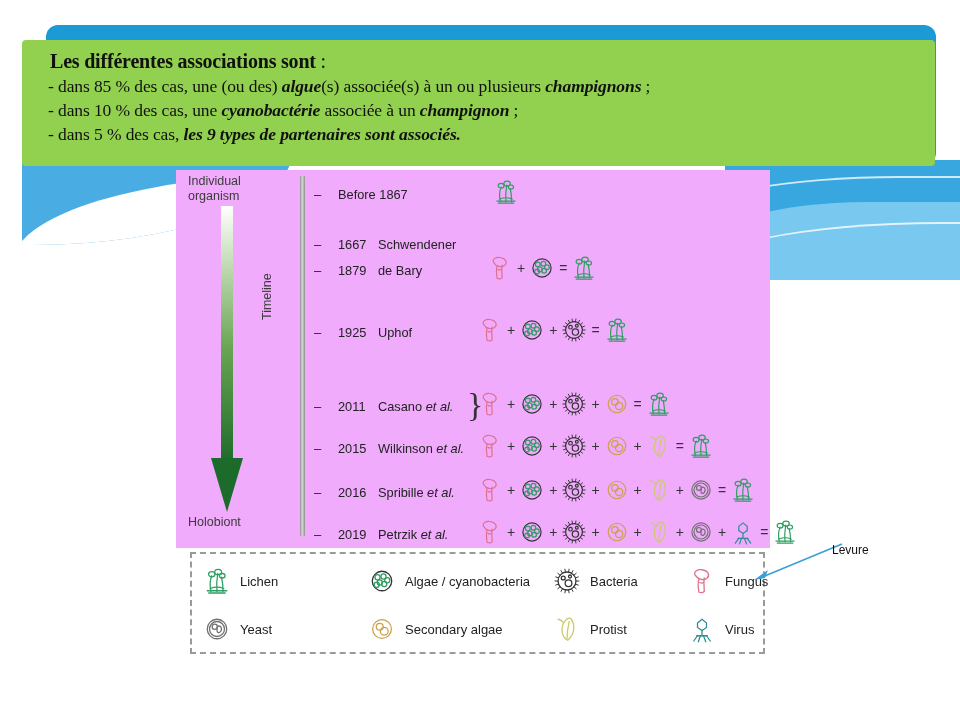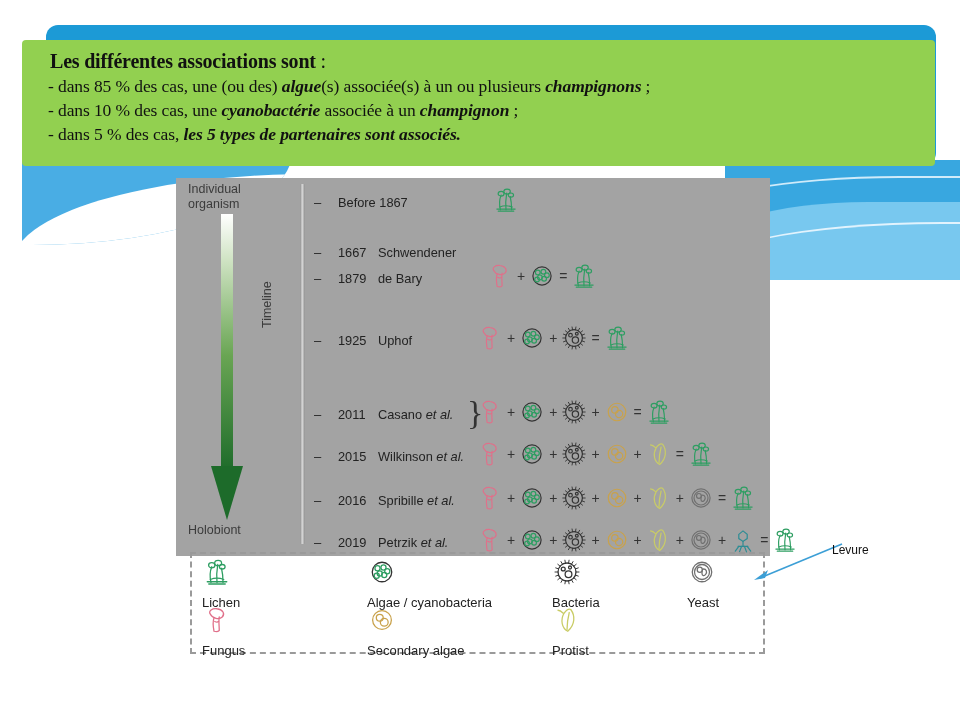--- a/index.html
+++ b/index.html
@@ -50,22 +50,22 @@
     margin:4px 0 2px 28px;letter-spacing:-0.2px;
   }
   .callout-title .plain{font-weight:normal;}
   .callout-line{
     font-family:"Liberation Serif", serif;
     font-size:17.5px;color:#111;margin:3px 0 3px 26px;letter-spacing:-0.1px;
   }
 
   
   .figure{
-    position:absolute;left:176px;top:178px;width:594px;height:378px;
-    background:#a3a3a3;
+    position:absolute;left:176px;top:170px;width:594px;height:378px;
+    background:#f0abfc;
   }
   .axis-label{
     position:absolute;font-size:12.5px;color:#3b3b3b;line-height:15px;
     font-family:"Liberation Sans", sans-serif;
   }
   #lbl-individual{left:12px;top:4px;width:80px;}
   #lbl-holobiont{left:12px;top:345px;}
 
   .grad-arrow{position:absolute;left:34px;top:36px;width:34px;height:312px;}
   .timeline-bar{
@@ -93,21 +93,21 @@
 
   
   .legend{
     position:absolute;left:190px;top:552px;width:575px;height:102px;
     border:2px dashed #9a9a9a;box-sizing:border-box;
   }
   .legend-grid{
     display:grid;grid-template-columns:165px 185px 135px 110px;
     grid-template-rows:48px 48px;padding:3px 0 0 10px;
   }
-  .legend-item{display:flex;gap:8px;flex-direction:column;}
+  .legend-item{display:flex;align-items:center;gap:8px;}
   .legend-item span.txt{font-size:13px;color:#222;white-space:nowrap;}
 
   
   .annot-text{
     position:absolute;left:832px;top:543px;font-size:12px;color:#111;
     font-family:"Liberation Sans",sans-serif;
   }
   .annot-arrow{position:absolute;left:752px;top:540px;width:92px;height:42px;}
 
   .page-num{
@@ -129,21 +129,21 @@
     <div class="wr-line2"></div>
   </div>
 
   <div class="callout-shadow"></div>
   <div class="callout">
     <div class="callout-title">
       <span>Les différentes associations sont</span><span class="plain"> :</span>
     </div>
     <div class="callout-line" id="cl0"><span>-  dans 85 % des cas, une (ou des) </span><span style="font-weight: bold; font-style: italic; text-align: right;">algue</span><span>(s) associée(s) à un ou plusieurs </span><span style="font-weight: bold; font-style: italic;">champignons</span><span> ;</span></div>
     <div class="callout-line" id="cl1"><span>-  dans 10 % des cas, une </span><span style="font-weight: bold; font-style: italic; text-align: right;">cyanobactérie</span><span> associée à un </span><span style="font-weight: bold; font-style: italic;">champignon</span><span> ;</span></div>
-    <div class="callout-line" id="cl2"><span>-  dans 5 % des cas, </span><span style="font-weight: bold; font-style: italic;">les 5 types de partenaires sont associés.</span></div>
+    <div class="callout-line" id="cl2"><span>-  dans 5 % des cas, </span><span style="font-weight: bold; font-style: italic;">les 9 types de partenaires sont associés.</span></div>
   </div>
 
   <div class="figure">
 
     <div class="axis-label" id="lbl-individual">
       <div>Individual</div>
       <div>organism</div>
     </div>
     <div class="axis-label" id="lbl-holobiont">Holobiont</div>
 
@@ -711,38 +711,38 @@
               <line x1="22.08377813200316" y1="8.182306963853502" x2="22.77837084267088" y2="4.24307595180467" stroke-width="1.3"></line>
               <line x1="25.999999999999993" y1="9.607695154586732" x2="27.99999999999999" y2="6.143593539448975" stroke-width="1.3"></line>
               <line x1="29.19253331742773" y1="12.286548683761525" x2="32.256711089903646" y2="9.715398245015367" stroke-width="1.3"></line>
               <line x1="31.2763114494309" y1="15.895758280091977" x2="35.035081932574535" y2="14.527677706789301" stroke-width="1.3"></line>
             </g>
           </svg>
           <span class="txt">Bacteria</span>
         </div>
         <div class="legend-item">
           <svg width="30" height="30" viewBox="0 0 40 40">
-            <g fill="none" stroke-width="1.7" stroke-linecap="round" stroke="#707070">
-              <circle cx="20" cy="20" r="13"></circle>
-              <circle cx="20" cy="20" r="10"></circle>
-              <circle cx="17" cy="17" r="3.4"></circle>
-              <path d="M22 16 C26 16 27 20 25 23 C23 26 20 25 20 22 C20 19 21 16 22 16 Z"></path>
-            </g>
-          </svg>
-          <span class="txt">Yeast</span>
-        </div>
-        <div class="legend-item">
-          <svg width="30" height="30" viewBox="0 0 40 40">
             <g fill="none" stroke-width="1.7" stroke-linecap="round" stroke="#E0708A">
               <path d="M11 12 C8 8 14 4 20 5 C28 6 31 12 27 16 C23 20 14 18 11 12 Z"></path>
               <path d="M16 17 C14 23 15 30 16 35 C19 36 22 35 23 34 C23 28 22 21 23 16"></path>
               <path d="M17 22 C19 23 21 23 22 22"></path>
             </g>
           </svg>
           <span class="txt">Fungus</span>
+        </div>
+        <div class="legend-item">
+          <svg width="30" height="30" viewBox="0 0 40 40">
+            <g fill="none" stroke-width="1.7" stroke-linecap="round" stroke="#707070">
+              <circle cx="20" cy="20" r="13"></circle>
+              <circle cx="20" cy="20" r="10"></circle>
+              <circle cx="17" cy="17" r="3.4"></circle>
+              <path d="M22 16 C26 16 27 20 25 23 C23 26 20 25 20 22 C20 19 21 16 22 16 Z"></path>
+            </g>
+          </svg>
+          <span class="txt">Yeast</span>
         </div>
         <div class="legend-item">
           <svg width="30" height="30" viewBox="0 0 40 40">
             <g fill="none" stroke-width="1.7" stroke-linecap="round" stroke="#C9A24B">
               <circle cx="20" cy="20" r="12.5"></circle>
               <circle cx="17" cy="17" r="4.6"></circle>
               <circle cx="23" cy="23" r="5.2"></circle>
             </g>
           </svg>
           <span class="txt">Secondary algae</span>
@@ -750,20 +750,34 @@
         <div class="legend-item">
           <svg width="30" height="30" viewBox="0 0 40 40">
             <g fill="none" stroke-width="1.7" stroke-linecap="round" stroke="#C9CC66">
               <path d="M25 6 C31 14 31 26 21 35 C13 31 11 20 16 11 C19 7 23 5 25 6 Z"></path>
               <path d="M23 10 C21 18 20 27 20 33"></path>
               <path d="M15 11 C12 8 10 7 8 7"></path>
             </g>
           </svg>
           <span class="txt">Protist</span>
         </div>
+        <div class="legend-item">
+          <svg width="30" height="30" viewBox="0 0 40 40">
+            <g fill="none" stroke-width="1.7" stroke-linecap="round" stroke="#2D8C94">
+              <path d="M14 12 L20 7 L26 12 L26 18 L20 22 L14 18 Z"></path>
+              <line x1="20" y1="22" x2="20" y2="29"></line>
+              <path d="M13 29 L27 29"></path>
+              <line x1="14" y1="29" x2="9" y2="36"></line>
+              <line x1="18" y1="29" x2="15" y2="37"></line>
+              <line x1="22" y1="29" x2="25" y2="37"></line>
+              <line x1="26" y1="29" x2="31" y2="36"></line>
+            </g>
+          </svg>
+          <span class="txt">Virus</span>
+        </div>
       </div>
   </div>
 
   <svg class="annot-arrow" viewBox="0 0 92 42">
     <line x1="90" y1="4" x2="8" y2="38" stroke="#3C9FD6" stroke-width="1.6"></line>
     <polygon points="2,40 16,30 13,38" fill="#3C9FD6"></polygon>
   </svg>
   <div class="annot-text">Levure</div>
 
 </div>

